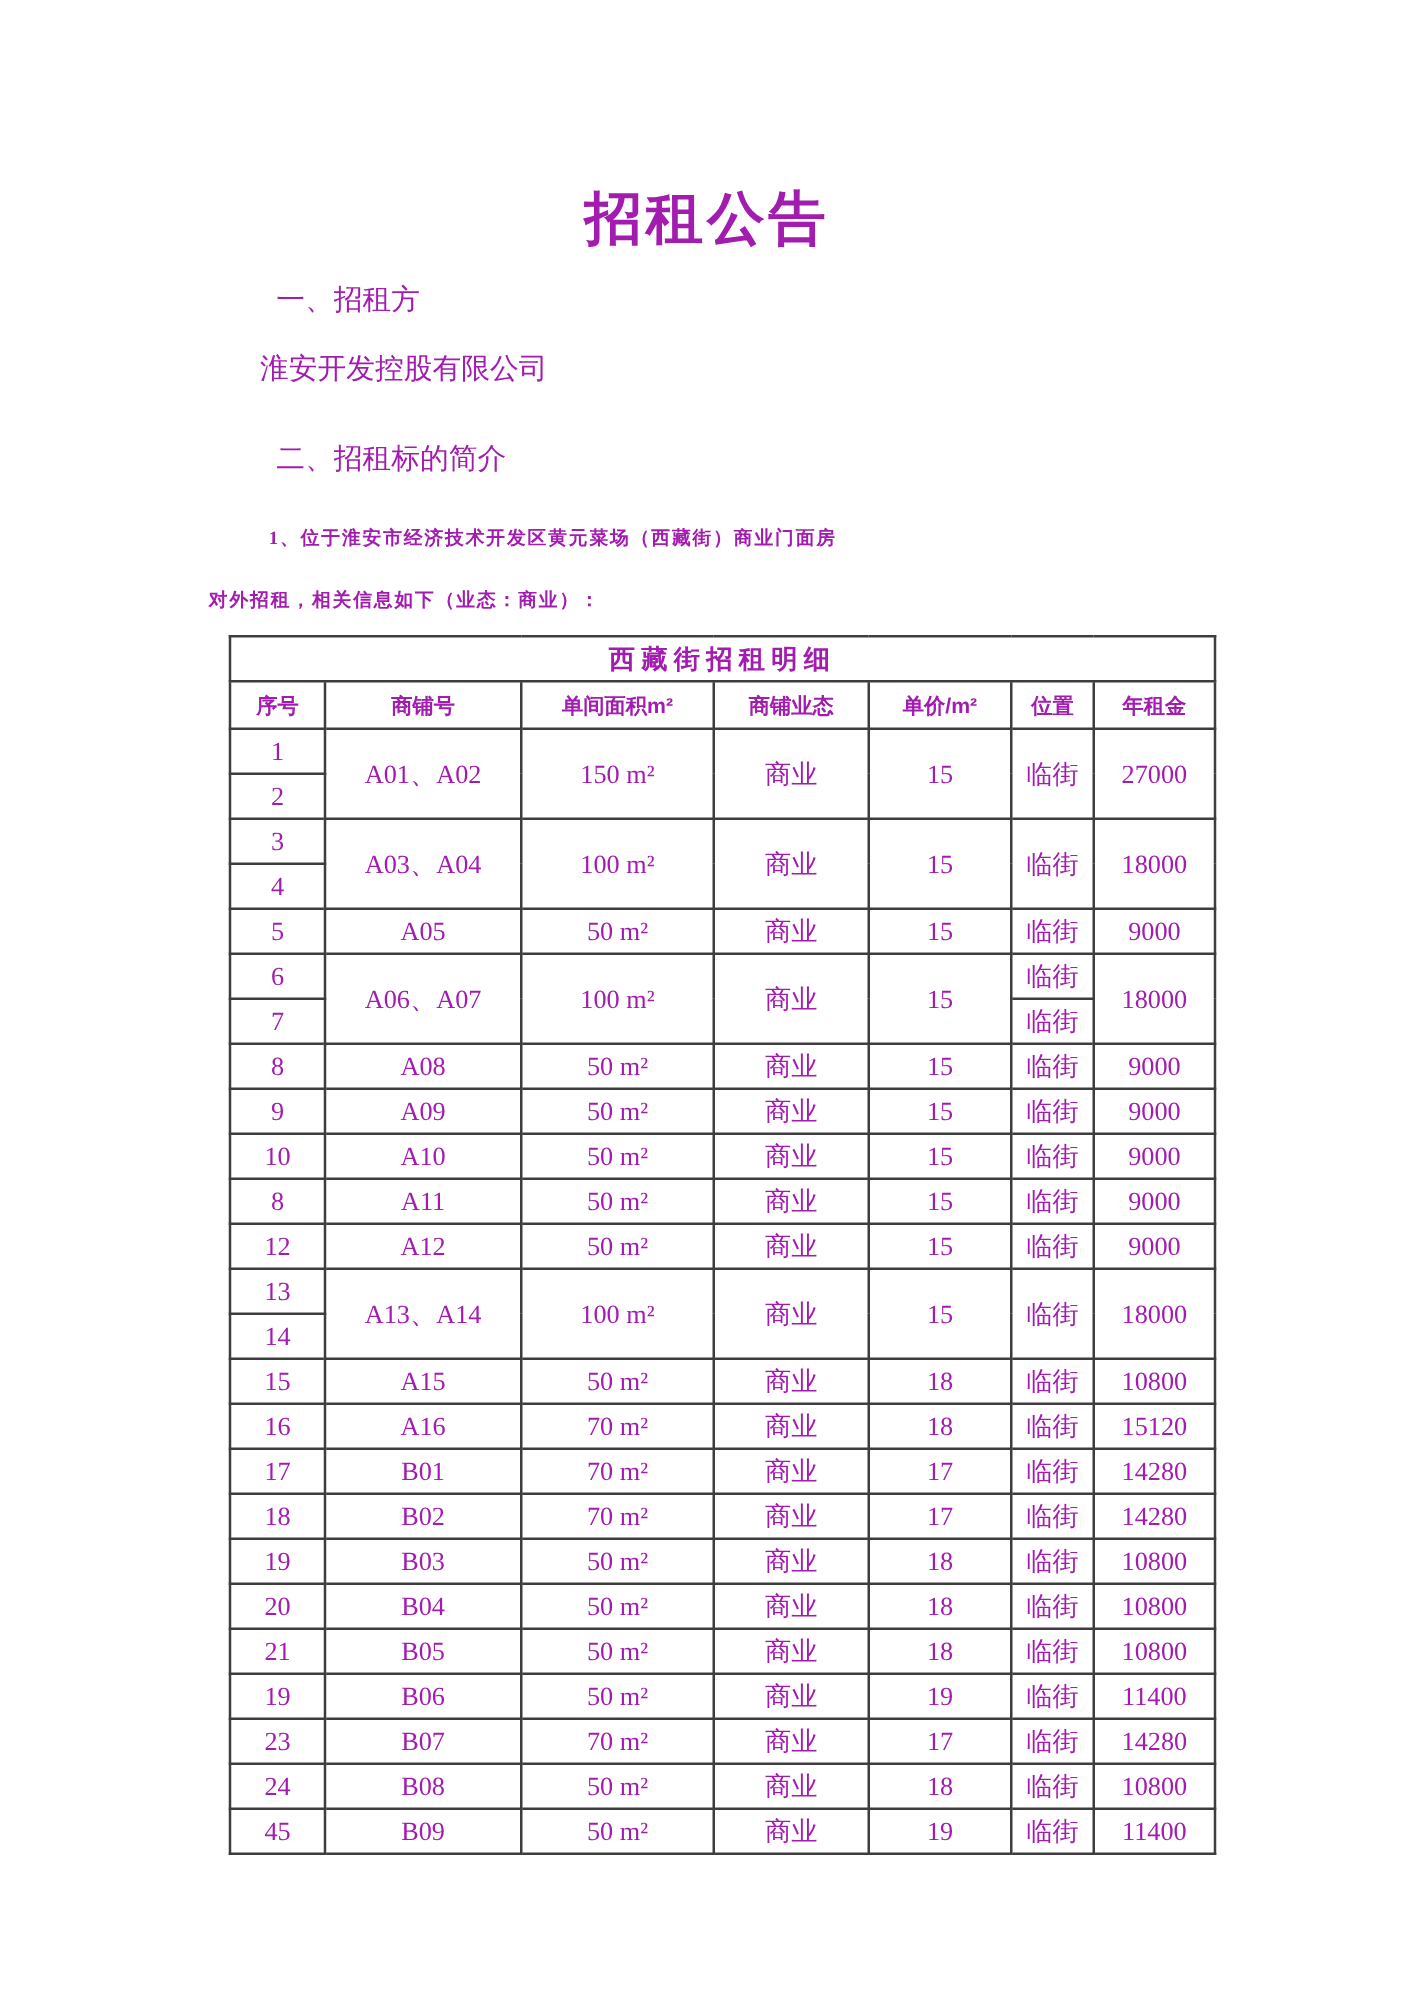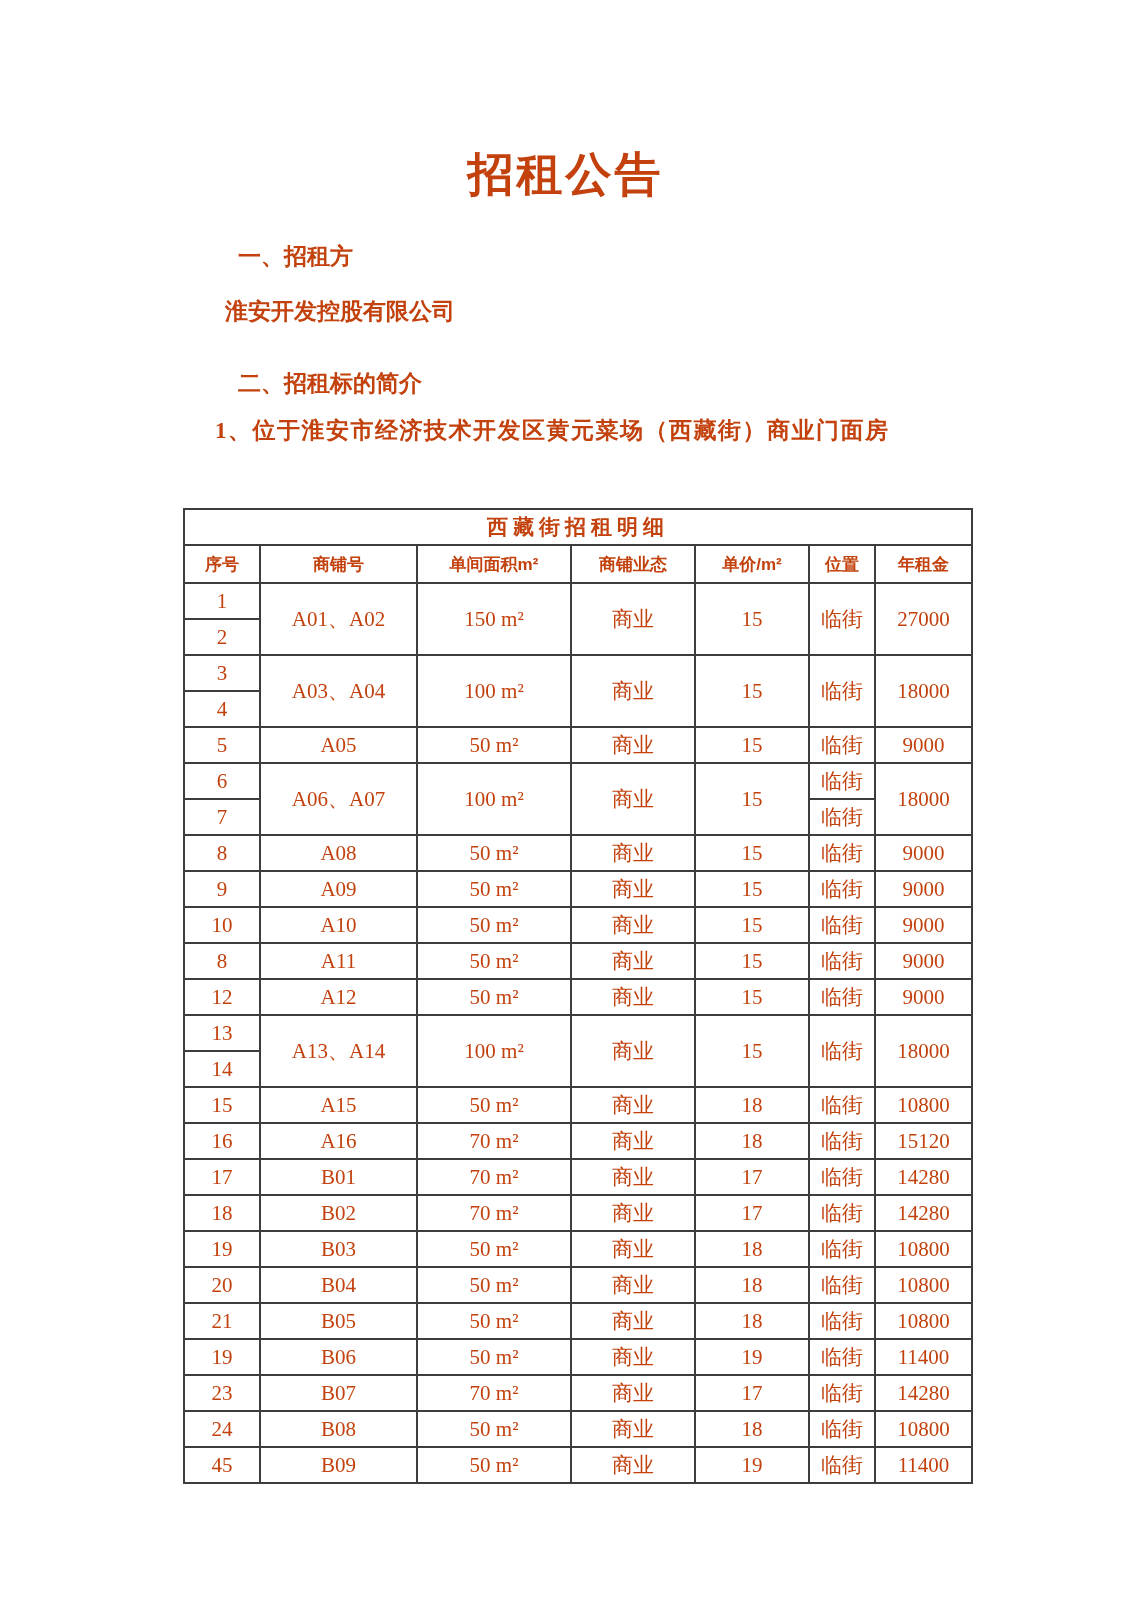--- a/index.html
+++ b/index.html
@@ -1,49 +1,48 @@
 <!DOCTYPE html>
 <html><head>
 <meta charset="utf-8">
 <style>
   html, body { margin: 0; padding: 0; background: #ffffff; }
   .page {
     position: relative;
     width: 1131px;
     height: 1600px;
     background: #ffffff;
-    color: #c2410c;
+    color: #a21caf;
     font-family: "Liberation Serif", "DejaVu Serif", serif;
     overflow: hidden;
   }
   .doc-title {
     position: absolute;
     top: 144px; left: 0; right: 0;
     margin: 0;
     text-align: center;
     font-size: 46px;
     font-weight: 700;
     letter-spacing: 3px;
   }
   .doc-line {
     position: absolute;
-    margin: 17px;
+    margin: 0;
     font-size: 23px;
     white-space: nowrap;
-    font-weight: bold;
   }
   .line-section-one { left: 221px; top: 224px; }
   .line-lessor      { left: 208px; top: 279px; }
   .line-section-two { left: 221px; top: 351px; }
   .intro {
     position: absolute;
     left: 167px; top: 406px;
     width: 795px;
     margin: 0;
-    font-size: 23px;
+    font-size: 15px;
     font-weight: 700;
     line-height: 50px;
     letter-spacing: 1.5px;
   }
   .intro-l1 { padding-left: 48px; white-space: nowrap; }
   .intro-l2 { white-space: nowrap; }
 
   .rental-table {
     position: absolute;
     left: 167px; top: 508px;
@@ -86,20 +85,21 @@
   <h1 class="doc-title">招租公告</h1>
 
   <p class="doc-line line-section-one">一、招租方</p>
 
   <p class="doc-line line-lessor">淮安开发控股有限公司</p>
 
   <p class="doc-line line-section-two">二、招租标的简介</p>
 
   <div class="intro">
     <div class="intro-l1">1、位于淮安市经济技术开发区黄元菜场（西藏街）商业门面房</div>
+    <div class="intro-l2">对外招租，相关信息如下（业态：商业）：</div>
   </div>
 
   <table class="rental-table">
     <colgroup>
       <col style="width:76px">
       <col style="width:157px">
       <col style="width:154px">
       <col style="width:124px">
       <col style="width:114px">
       <col style="width:66px">

